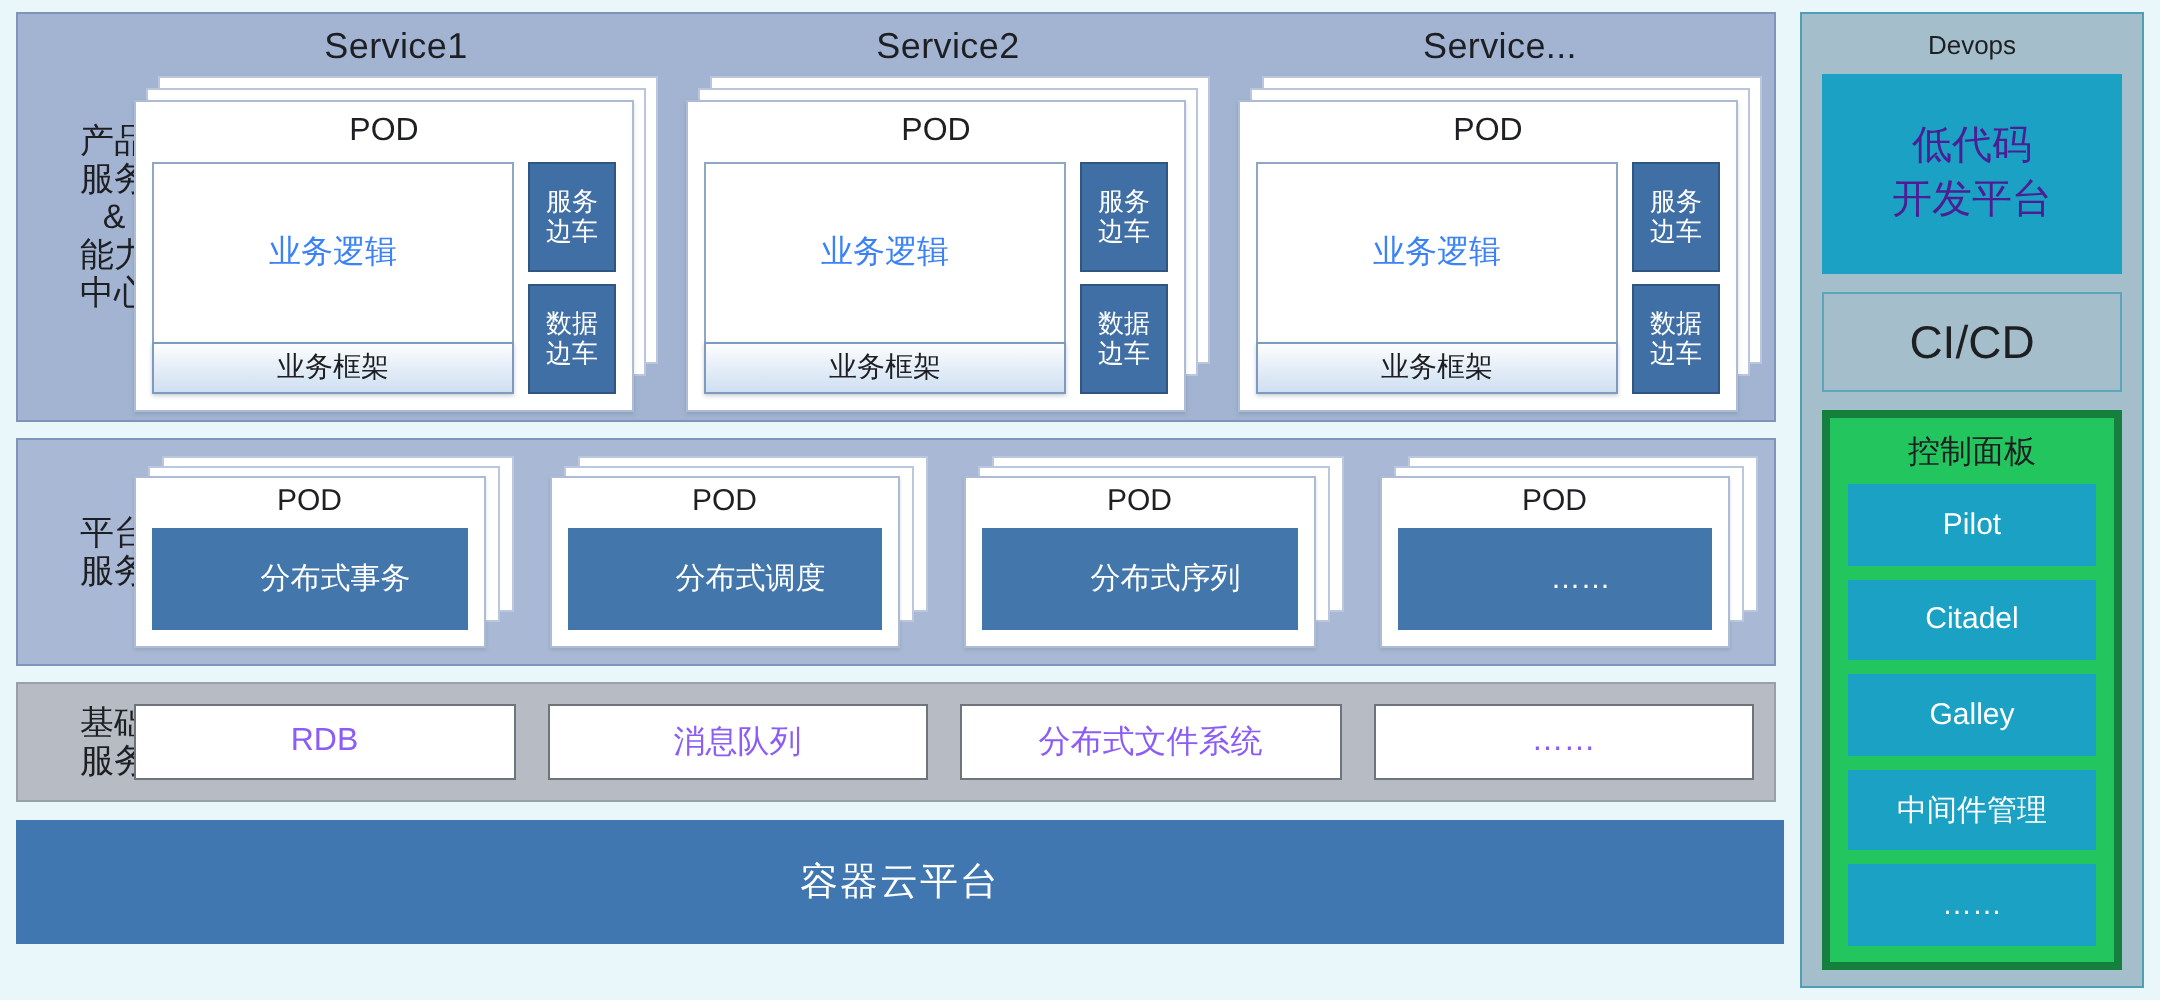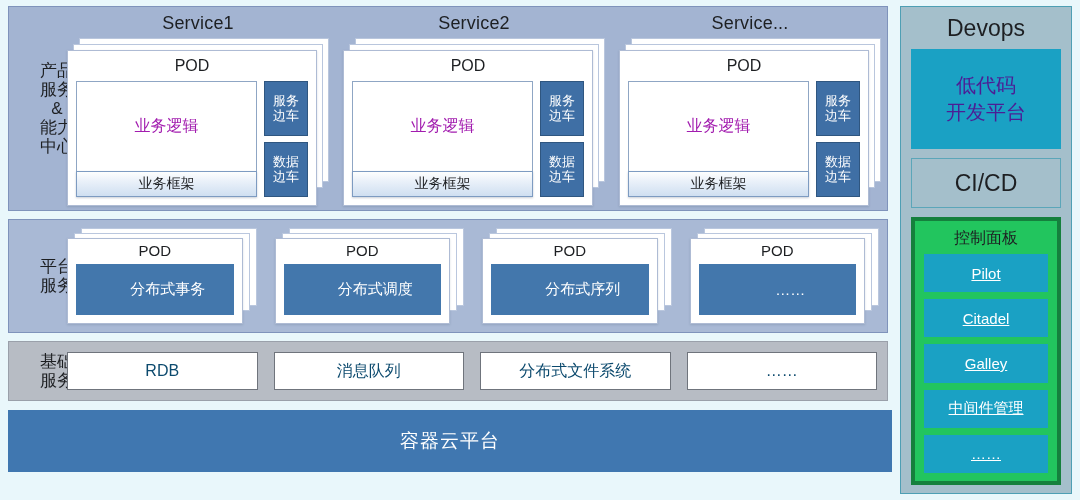--- a/index.html
+++ b/index.html
@@ -125,21 +125,21 @@
     display: flex;
     flex-direction: column;
     min-width: 0;
   }
   .biz-logic {
     flex: 1 1 auto;
     display: flex;
     align-items: center;
     justify-content: center;
     font-size: 16px;
-    color: #a21caf;
+    color: #3b82f6;
   }
   .biz-frame {
     height: 26px;
     box-sizing: border-box;
     border-top: 1px solid #8fa6c4;
     border: 1px solid #7d9bc1;
     margin: 0 -1px -1px -1px;
     background: linear-gradient(180deg, #fdfefe 0%, #eaf1f9 38%, #cfdff1 100%);
     display: flex;
     align-items: center;
@@ -240,21 +240,21 @@
   }
   .basic-box {
     flex: 1 1 0;
     box-sizing: border-box;
     background: #ffffff;
     border: 1px solid #6f747c;
     display: flex;
     align-items: center;
     justify-content: center;
     font-size: 16px;
-    color: #0c4a6e;
+    color: #8b5cf6;
     min-width: 0;
   }
 
   
   .cloud-bar {
     width: 884px;
     height: 62px;
     margin-top: 9px;
     box-sizing: border-box;
     background: #4077b0;
@@ -276,21 +276,21 @@
     box-sizing: border-box;
     background: #a4bfcb;
     border: 1px solid #4e9fb4;
     display: flex;
     flex-direction: column;
     align-items: stretch;
     padding: 6px 10px 8px;
   }
   .devops-title {
     text-align: center;
-    font-size: 23px;
+    font-size: 13px;
     color: #1d1f22;
     padding: 2px 0 7px;
   }
   .lowcode {
     height: 100px;
     flex: 0 0 100px;
     background: #1aa1c4;
     color: #4c1d95;
     display: flex;
     flex-direction: column;
@@ -337,21 +337,20 @@
   }
   .ctrl-btn {
     flex: 1 1 0;
     background: #1aa1c4;
     color: #ffffff;
     display: flex;
     align-items: center;
     justify-content: center;
     font-size: 15px;
     min-height: 0;
-    text-decoration: underline;
   }
 </style>
 </head>
 <body>
 
 <div class="canvas">
 
   <div class="main-col">
 
     <div class="band band-services">

